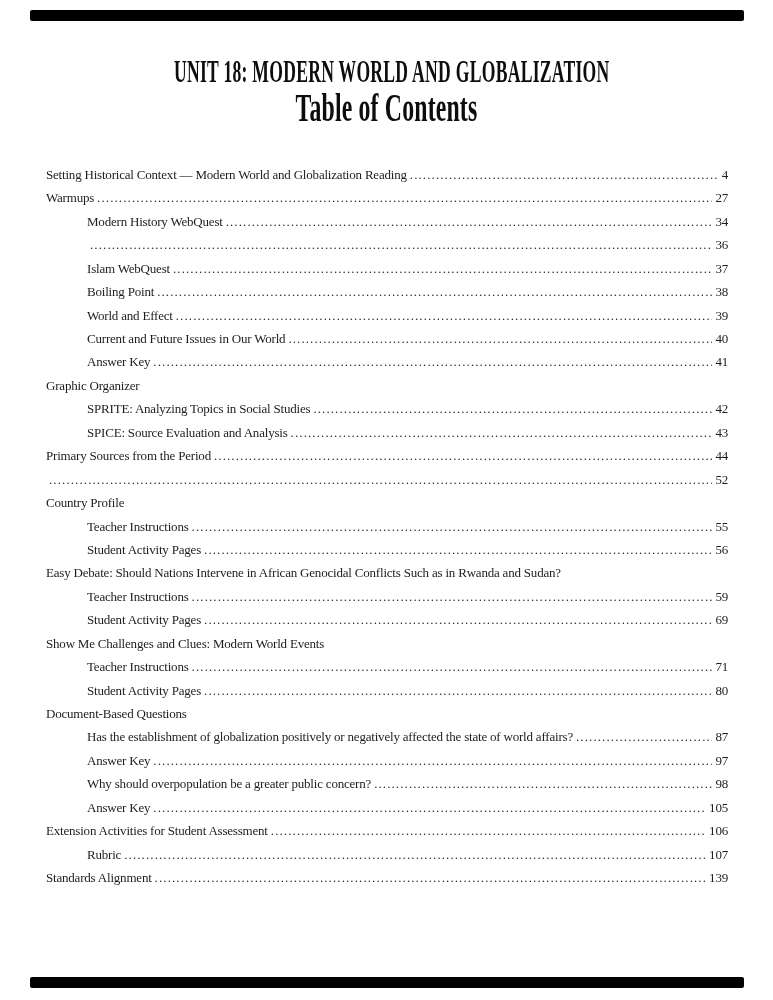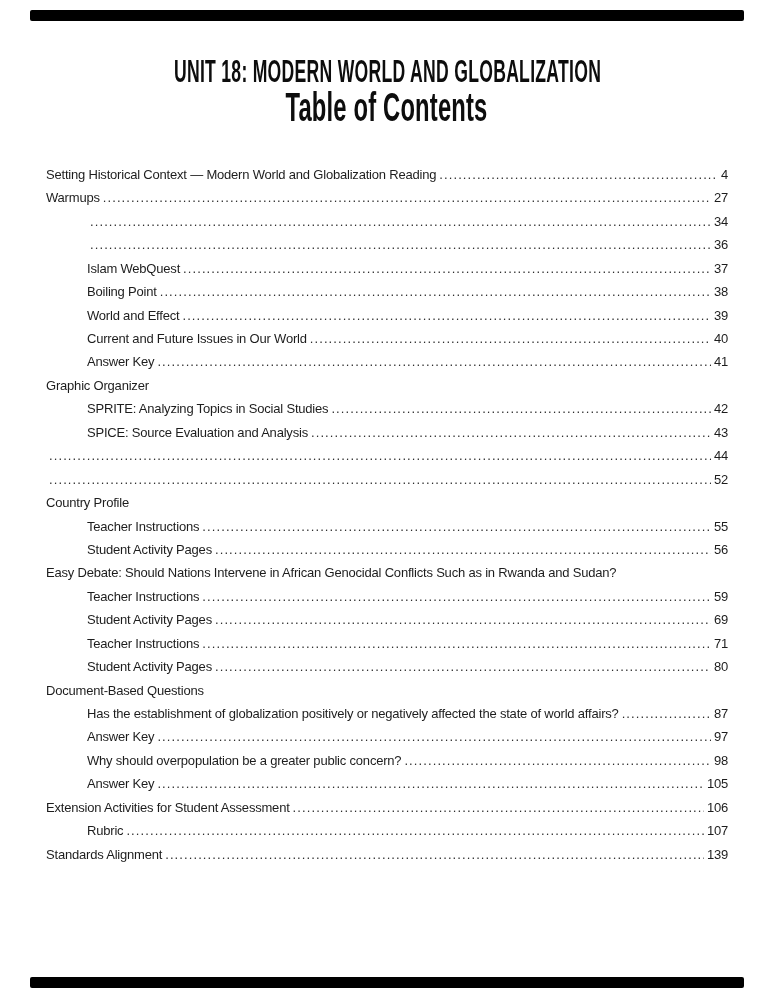--- a/index.html
+++ b/index.html
@@ -4,21 +4,21 @@
 <style>
   html,body{margin:0;padding:0;}
   body{
     width:773px;height:1000px;
     background:#ffffff;
     position:relative;
     overflow:hidden;
     font-family:"Liberation Sans", sans-serif;
     -webkit-font-smoothing:antialiased;
   }
-  .page{position:absolute;inset:0;}
+  .page{position:absolute;inset:0;font-family:Liberation Serif, serif;}
 
   
   .rule{
     position:absolute;
     left:30px;right:29px;height:11px;
     background:#000;
     border-radius:2px;
   }
   .rule.top{top:10px;}
   .rule.bottom{top:977px;}
@@ -96,20 +96,21 @@
         <span class="label">Setting Historical Context — Modern World and Globalization Reading</span>
         <span class="leader">....................................................................................................................................................................................................................................................................</span>
         <span class="page-num">4</span>
       </div>
       <div class="toc-row">
         <span class="label">Warmups</span>
         <span class="leader">....................................................................................................................................................................................................................................................................</span>
         <span class="page-num">27</span>
       </div>
       <div class="toc-row indent">
+        <span class="label">Modern History WebQuest</span>
         <span class="leader">....................................................................................................................................................................................................................................................................</span>
         <span class="page-num">34</span>
       </div>
       <div class="toc-row indent">
         <span class="leader">....................................................................................................................................................................................................................................................................</span>
         <span class="page-num">36</span>
       </div>
       <div class="toc-row indent">
         <span class="label">Islam WebQuest</span>
         <span class="leader">....................................................................................................................................................................................................................................................................</span>
@@ -142,20 +143,21 @@
         <span class="label">SPRITE: Analyzing Topics in Social Studies</span>
         <span class="leader">....................................................................................................................................................................................................................................................................</span>
         <span class="page-num">42</span>
       </div>
       <div class="toc-row indent">
         <span class="label">SPICE: Source Evaluation and Analysis</span>
         <span class="leader">....................................................................................................................................................................................................................................................................</span>
         <span class="page-num">43</span>
       </div>
       <div class="toc-row">
+        <span class="label">Primary Sources from the Period</span>
         <span class="leader">....................................................................................................................................................................................................................................................................</span>
         <span class="page-num">44</span>
       </div>
       <div class="toc-row">
         <span class="leader">....................................................................................................................................................................................................................................................................</span>
         <span class="page-num">52</span>
       </div>
       <div class="toc-row">
         <span class="label">Country Profile</span>
       </div>
@@ -174,20 +176,23 @@
       </div>
       <div class="toc-row indent">
         <span class="label">Teacher Instructions</span>
         <span class="leader">....................................................................................................................................................................................................................................................................</span>
         <span class="page-num">59</span>
       </div>
       <div class="toc-row indent">
         <span class="label">Student Activity Pages</span>
         <span class="leader">....................................................................................................................................................................................................................................................................</span>
         <span class="page-num">69</span>
+      </div>
+      <div class="toc-row">
+        <span class="label">Show Me Challenges and Clues: Modern World Events</span>
       </div>
       <div class="toc-row indent">
         <span class="label">Teacher Instructions</span>
         <span class="leader">....................................................................................................................................................................................................................................................................</span>
         <span class="page-num">71</span>
       </div>
       <div class="toc-row indent">
         <span class="label">Student Activity Pages</span>
         <span class="leader">....................................................................................................................................................................................................................................................................</span>
         <span class="page-num">80</span>

